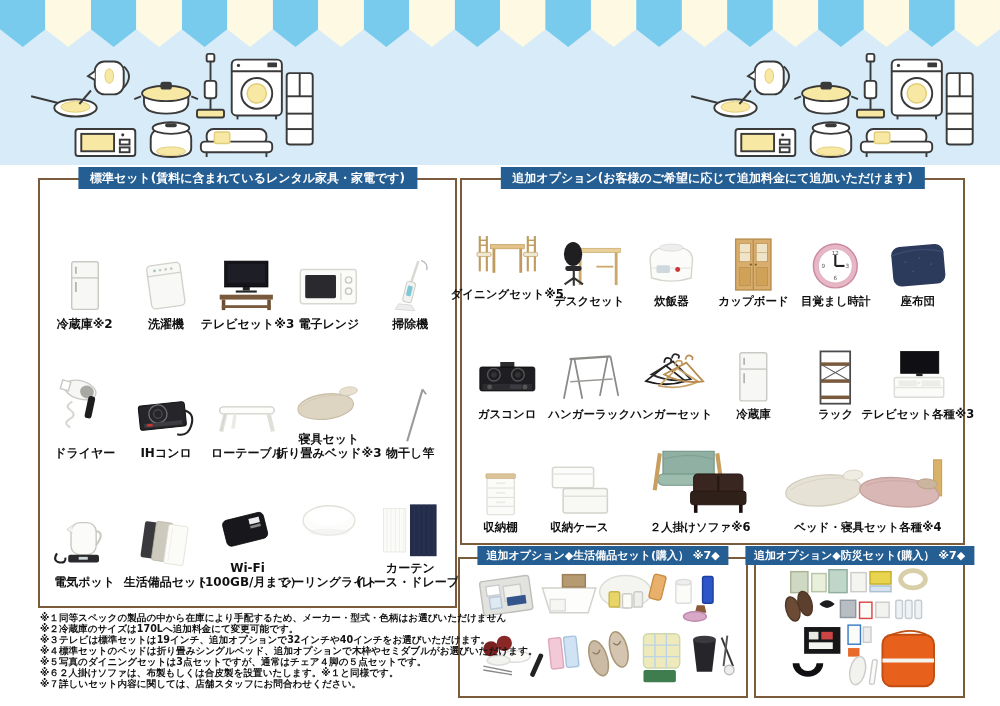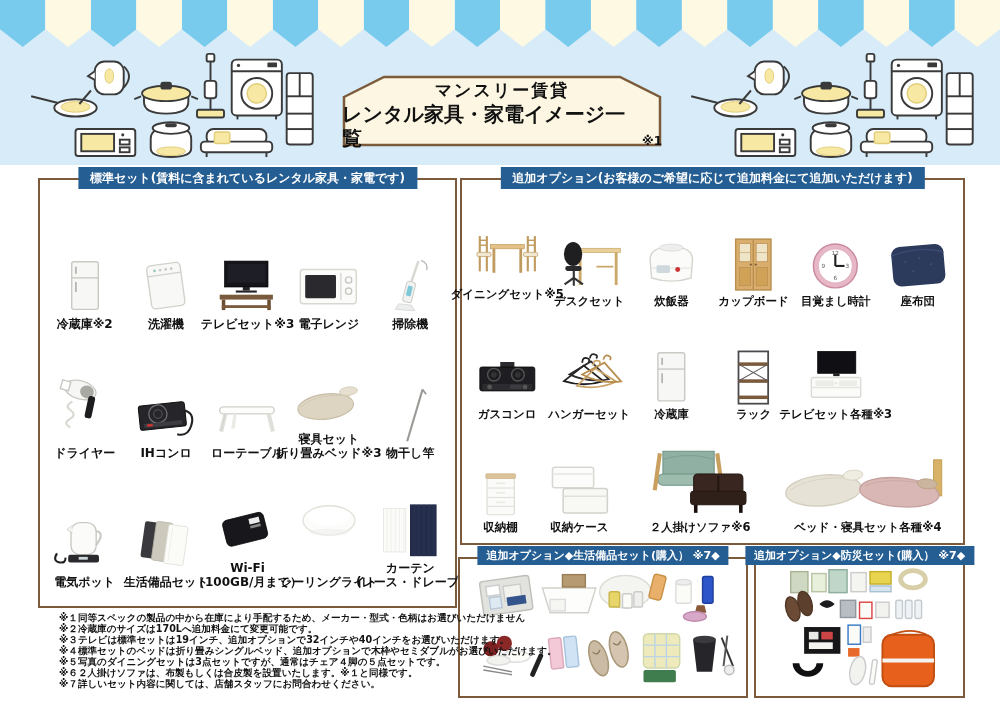--- a/index.html
+++ b/index.html
@@ -47,21 +47,21 @@
   .cell { display:flex; flex-direction:column; align-items:center; justify-content:flex-end; min-width:0; }
   .thumb { display:flex; align-items:flex-end; justify-content:center; width:100%; }
   #standard-grid .thumb { height:95px; }
   #option-grid .thumb   { height:82px; }
   .thumb svg { width:86%; max-height:100%; }
   .wide .thumb svg { width:94%; }
   .lbl { font-weight:bold; font-size:12px; text-align:center; line-height:1.18; margin-top:2px; }
   #option-grid .lbl { font-size:11.5px; }
   .lbl div { white-space:nowrap; }
   
-  #footnotes { position:absolute; left:40px; top:613px; width:430px; font-weight:bold; font-size:9.6px; line-height:1.14; color:#141414;margin-left:19px; }
+  #footnotes { position:absolute; left:40px; top:613px; width:430px; font-weight:bold; font-size:9.6px; line-height:1.14; color:#141414; }
   .fn { white-space:nowrap; }
   
   .collage { position:absolute; inset:4px 4px 4px 4px; display:flex; align-items:center; justify-content:center; }
   .collage svg { width:96%; max-height:100%; }
   #defs-svg { position:absolute; width:0; height:0; }
 </style>
 </head>
 <body>
 
 <div id="page">
@@ -150,32 +150,20 @@
         <div class="stripe cream"></div>
         <div class="stripe blue"></div>
         <div class="stripe cream"></div>
       </div>
     <svg class="icon-cluster" id="icons-left" viewBox="0 0 300 112">
         <use href="#appliance-set"></use>
       </svg>
     <svg class="icon-cluster" id="icons-right" viewBox="0 0 300 112">
         <use href="#appliance-set"></use>
       </svg>
-    <div id="title-plaque">
-      <svg viewBox="0 0 320 74" preserveAspectRatio="none">
-        <polygon points="2,23 42,3 278,3 318,23 318,71 2,71" fill="#fcf6e2" stroke="#7b5b3b" stroke-width="2.5"></polygon>
-      </svg>
-      <div id="plaque-text">
-        <div class="t1">マンスリー賃貸</div>
-        <div class="t2row">
-          <span class="t2">レンタル家具・家電イメージ一覧</span>
-          <span class="tnote">※1</span>
-        </div>
-      </div>
-    </div>
   </div>
 
   <div class="panel" id="standard-panel">
     <div class="panel-label">標準セット(賃料に含まれているレンタル家具・家電です)</div>
     <div class="grid" id="standard-grid">
         <div class="row">
           <div class="cell" style="width: 20%;">
             <div class="thumb">
               <svg xmlns="http://www.w3.org/2000/svg" viewBox="0 0 100 80" preserveAspectRatio="xMidYMax meet">
                 <rect x="31" y="4" width="38" height="68" rx="3" fill="#f7f7f5" stroke="#c9c9c4" stroke-width="2"></rect>
@@ -526,20 +514,33 @@
                 <circle cx="65" cy="35" r="9" fill="none" stroke="#555" stroke-width="2"></circle>
                 <circle cx="65" cy="35" r="4" fill="#333"></circle>
                 <rect x="15" y="48" width="70" height="9" fill="#2c2c30"></rect>
                 <circle cx="25" cy="52.5" r="3.5" fill="#555"></circle>
                 <circle cx="75" cy="52.5" r="3.5" fill="#555"></circle>
                 <rect x="54" y="49" width="16" height="6" fill="#3c3c42"></rect>
               </svg>
             </div>
             <div class="lbl">
               <div>ガスコンロ</div>
+            </div>
+          </div>
+          <div class="cell" style="width: 16.6667%;">
+            <div class="thumb">
+              <svg xmlns="http://www.w3.org/2000/svg" viewBox="0 0 100 80" preserveAspectRatio="xMidYMax meet">
+                <line x1="22" y1="13" x2="80" y2="9" stroke="#8a8a86" stroke-width="3"></line>
+                <path d="M25 13 l-11 56 M29 13 l11 56" stroke="#8a8a86" stroke-width="2.5" fill="none"></path>
+                <path d="M76 9 l-11 56 M80 9 l11 56" stroke="#8a8a86" stroke-width="2.5" fill="none"></path>
+                <line x1="23" y1="45" x2="83" y2="41" stroke="#9a9a96" stroke-width="2"></line>
+              </svg>
+            </div>
+            <div class="lbl">
+              <div>ハンガーラック</div>
             </div>
           </div>
           <div class="cell" style="width: 16.6667%;">
             <div class="thumb">
               <svg xmlns="http://www.w3.org/2000/svg" viewBox="0 0 100 80" preserveAspectRatio="xMidYMax meet">
                 <g fill="none" stroke-width="2.5">
                   <g stroke="#1d1d1f">
                     <path d="M40 18 q0 -9 8 -6 q3 1 1 5"></path>
                     <path d="M14 44 l28 -22 28 22 q-28 9 -56 0z"></path>
                   </g>

